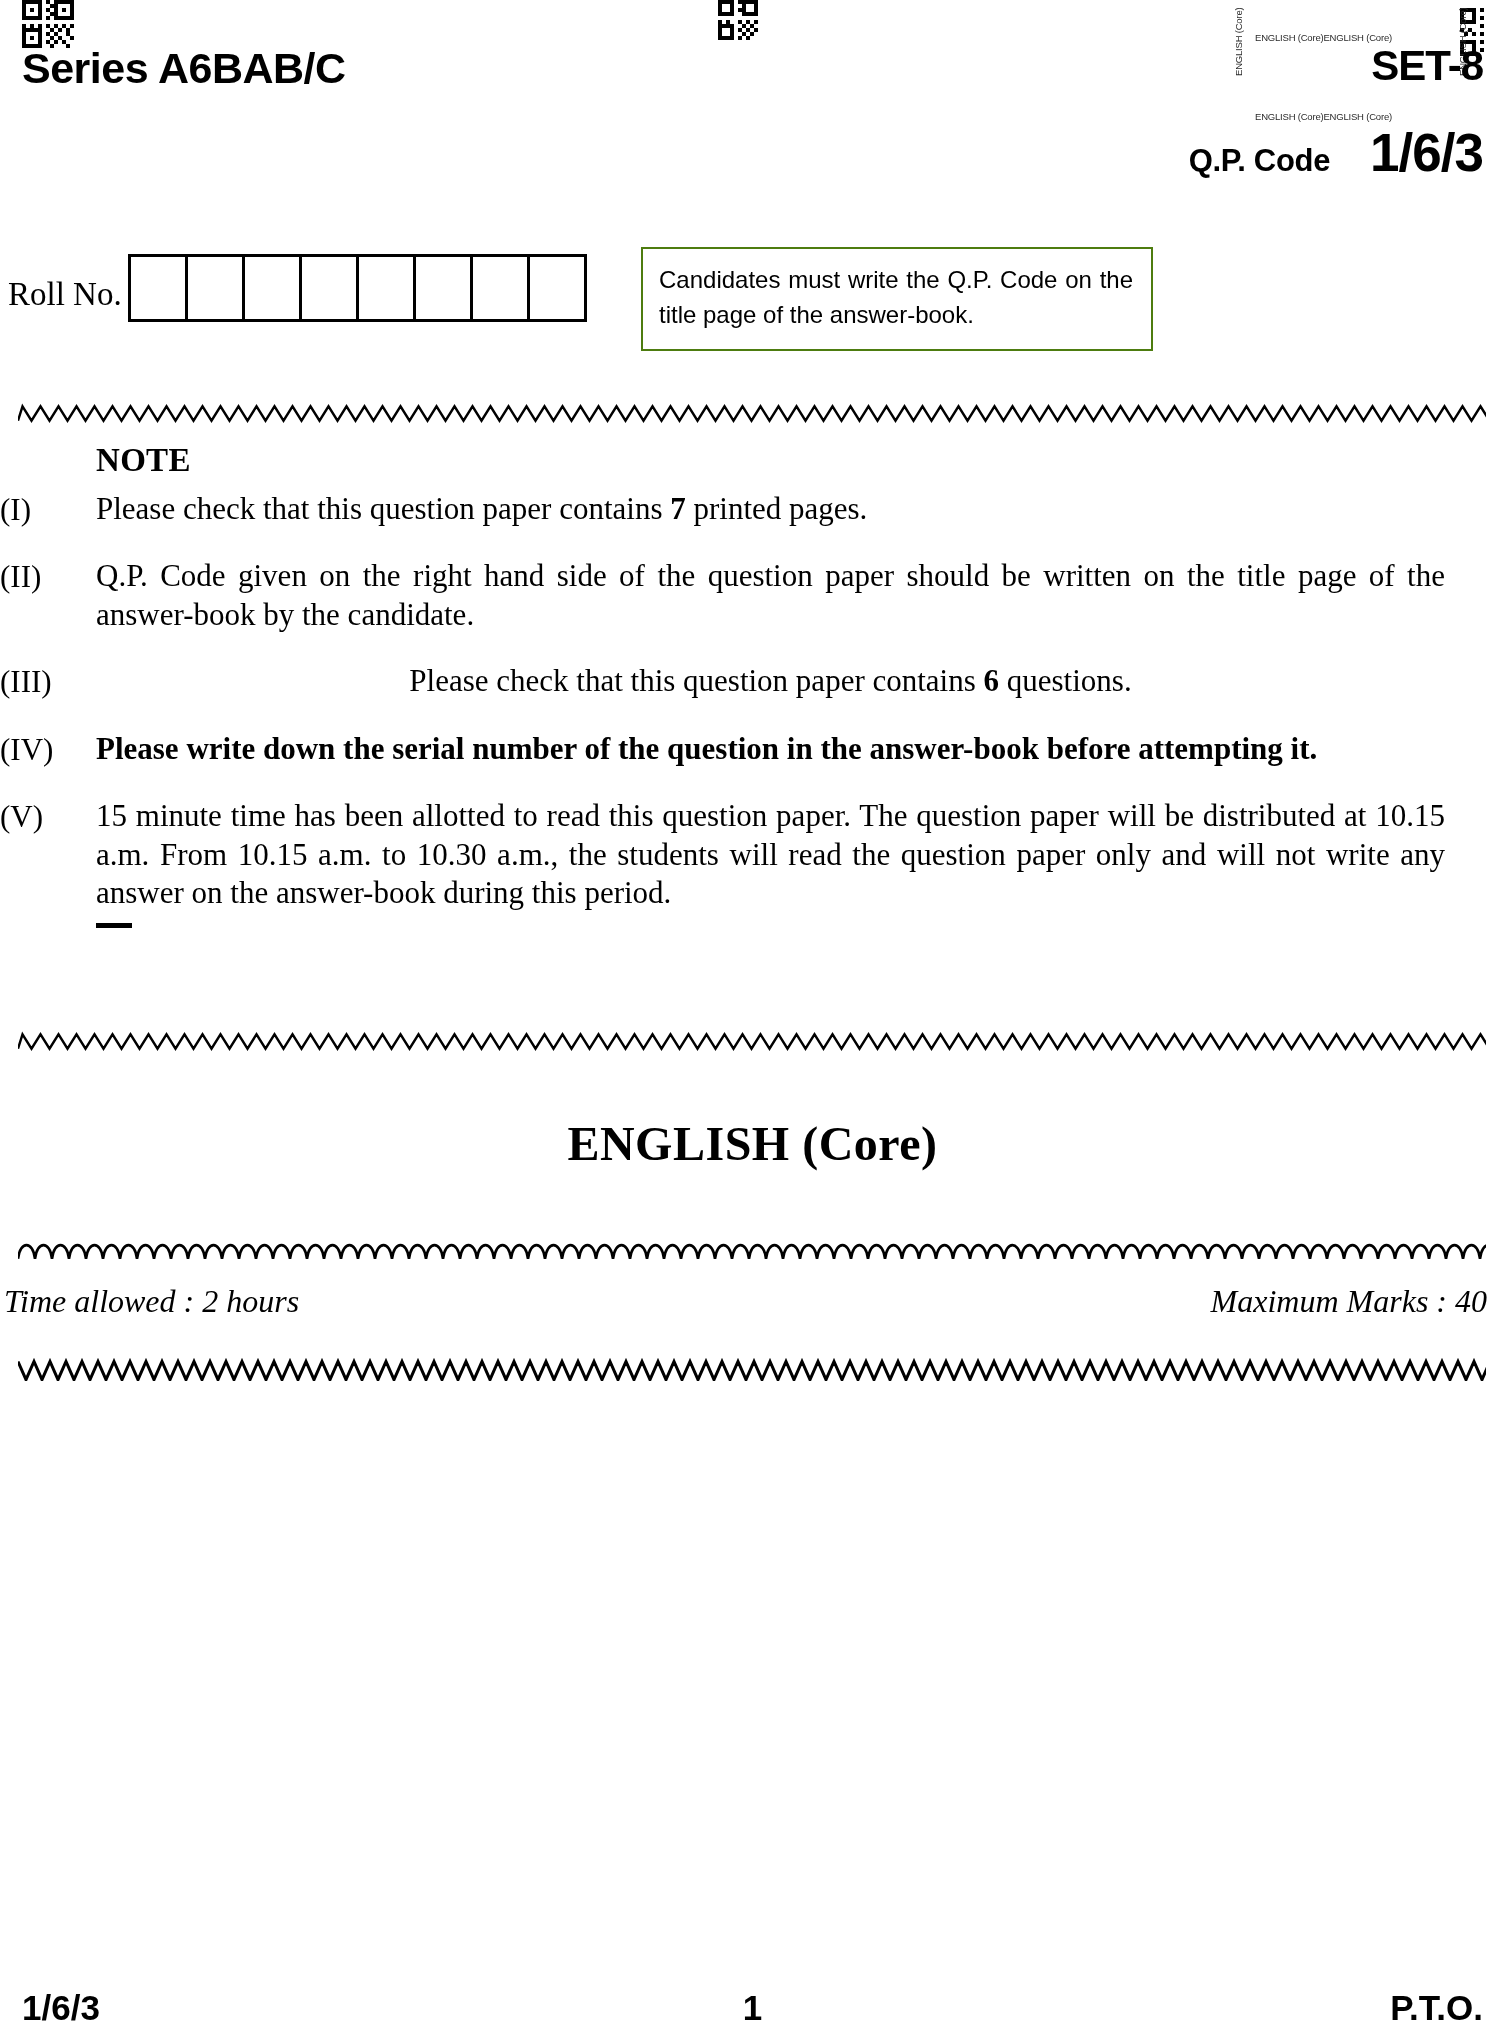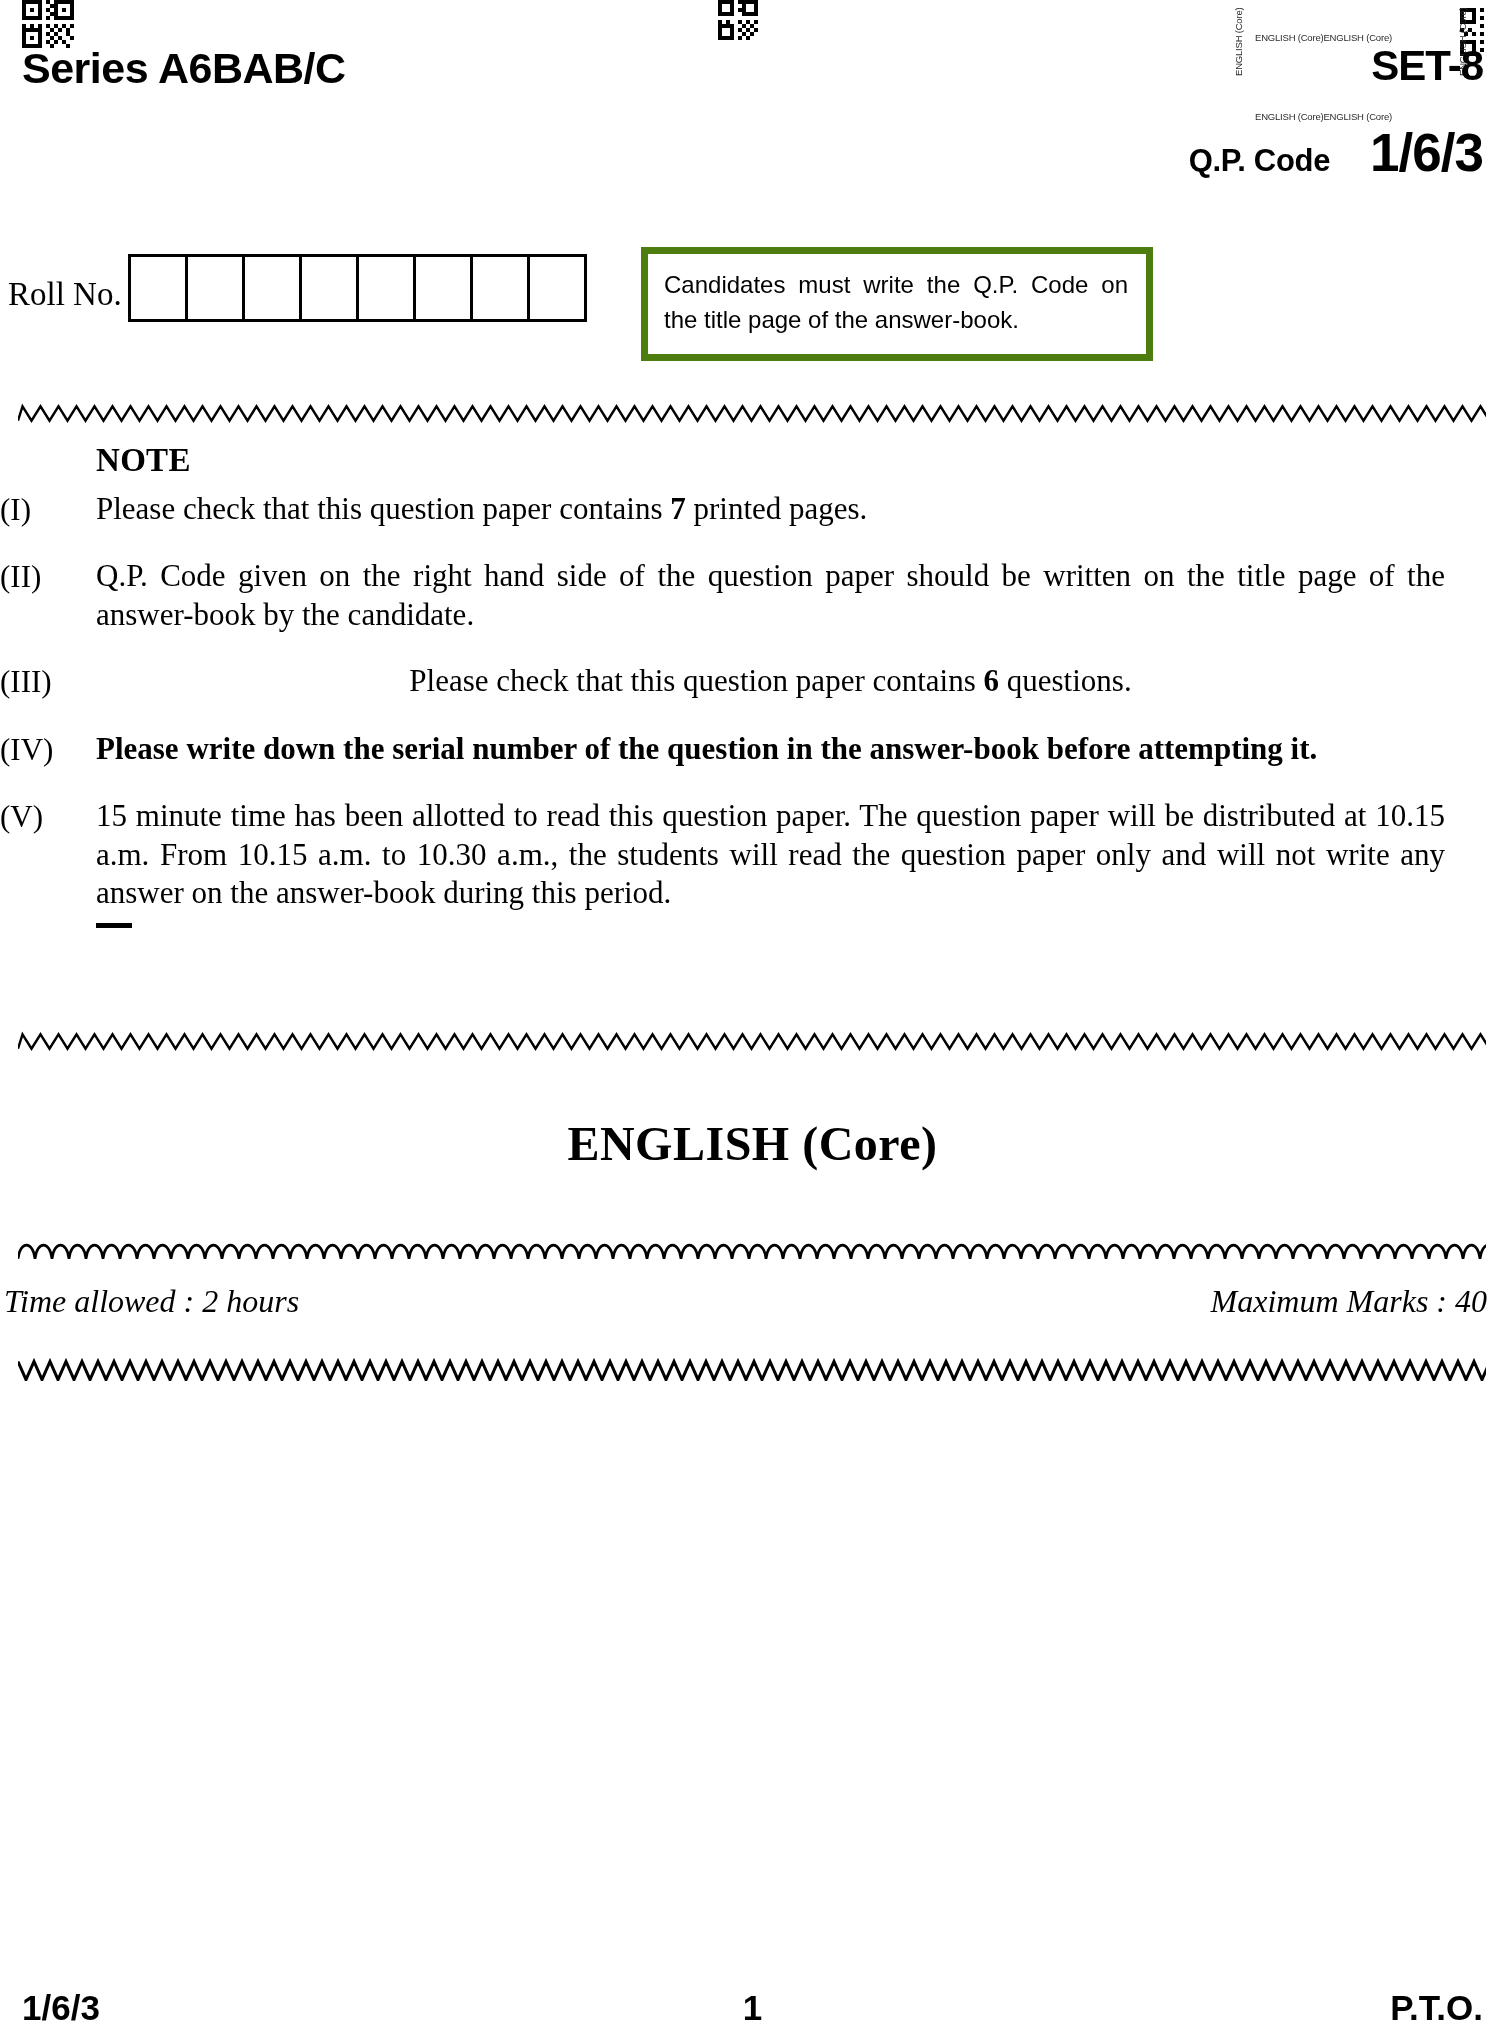--- a/index.html
+++ b/index.html
@@ -136,21 +136,21 @@
     height: 62px;
     border-right: 3px solid #000;
     box-sizing: content-box;
   }
   .cand-box {
     position: absolute;
     left: 641px;
     top: 1px;
     width: 512px;
     min-height: 86px;
-    border: 7px solid #4d7c0f;
+    border: 2px solid #4d7c0f;
     padding: 14px 18px 16px 16px;
     box-sizing: border-box;
     font-family: "Liberation Sans", "DejaVu Sans", sans-serif;
     font-size: 24px;
     line-height: 1.45;
     text-align: justify;
   }
 
   
   .sep {

